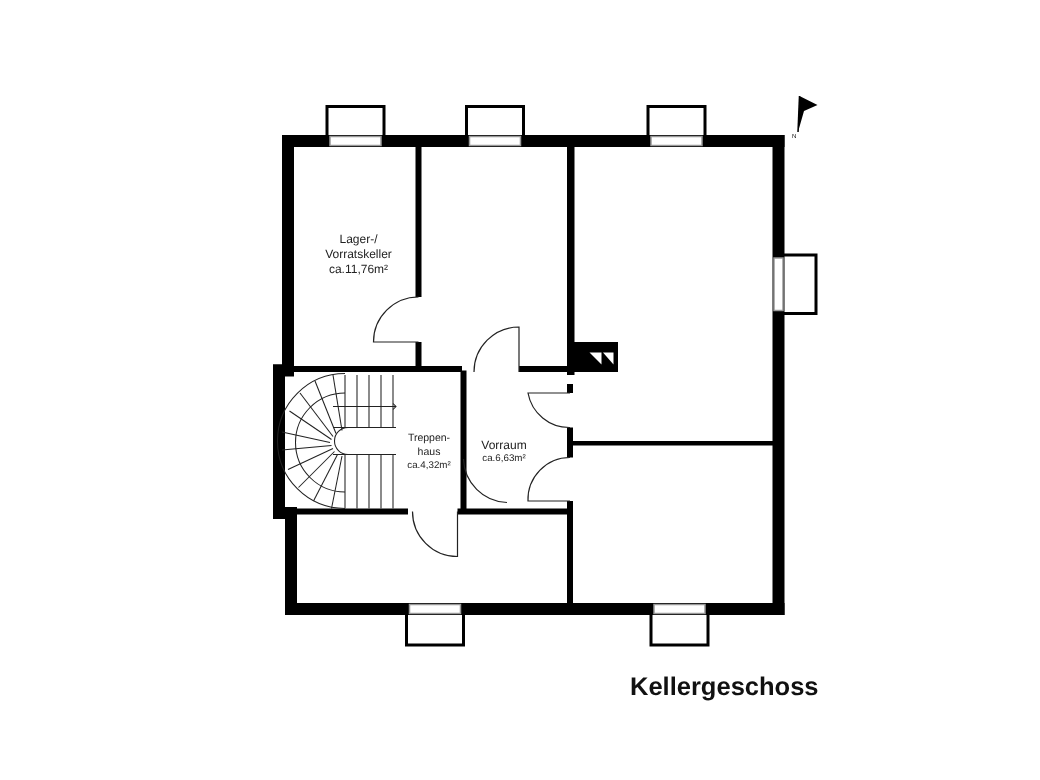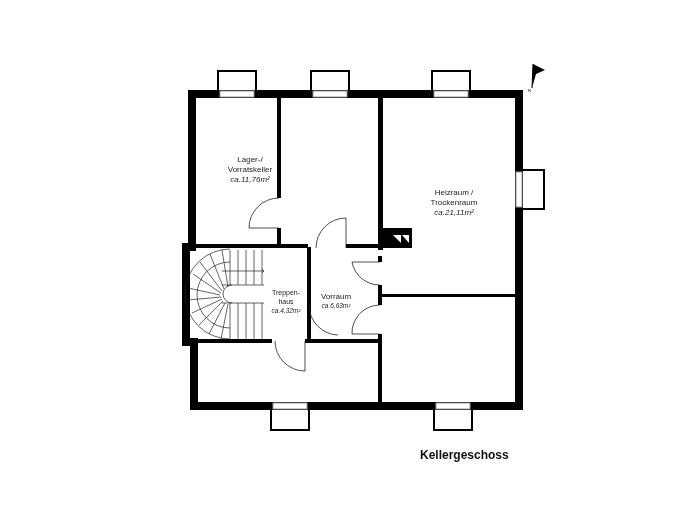--- a/index.html
+++ b/index.html
@@ -2,24 +2,24 @@
 <html><head>
 <meta charset="utf-8">
 <style>
   html, body { margin: 0; padding: 0; background: #ffffff; }
   body { width: 693px; height: 520px; position: relative; overflow: hidden;
          font-family: "Liberation Sans", sans-serif; }
   #plan { position: absolute; left: 0; top: 0; width: 693px; height: 520px; }
   .room-label { position: absolute; text-align: center; color: #222222;
                 font-family: "Liberation Sans", sans-serif; line-height: 1.25; }
   .room-label .name { display: block; }
-  .room-label .area { display: block; font-style: italic; }
+  .room-label .area { display: block; }
   .fs-md { font-size: 8px; }
   .fs-sm { font-size: 6.5px; }
-  .title { position: absolute; left: 420px; top: 448px; font-size: 12px;
+  .title { position: absolute; left: 420px; top: 448px; font-size: 17px;
            font-weight: bold; color: #111111; font-family: "Liberation Sans", sans-serif; }
 </style>
 </head>
 <body>
 
 <div id="plan">
   <svg width="693" height="520" viewBox="0 0 693 520">
 
     <g fill="none" stroke="#000" stroke-width="2">
       <rect x="218" y="71" width="38" height="21"></rect>
@@ -135,32 +135,27 @@
     </g>
 
     <g fill="#000">
       <polygon points="533,64 545,70 536,74 532,88"></polygon>
       <line x1="533" y1="64" x2="532" y2="88" stroke="#000" stroke-width="1"></line>
       <text x="528" y="92" font-size="4" font-family="Liberation Sans, sans-serif">N</text>
     </g>
   </svg>
 
   
-  <div class="room-label fs-md" style="left:216px;top:155px;width:68px;">
+  <div class="room-label fs-md" style="left:205px;top:155px;width:68px;">
     <span class="name">Lager-/</span>
     <span class="name">Vorratskeller</span>
     <span class="area">ca.11,76m²</span>
   </div>
 
 
-  <div class="room-label fs-md" style="left:414px;top:188px;width:80px;">
-    <span class="name">Heizraum /</span>
-    <span class="name">Trockenraum</span>
-    <span class="area">ca.21,11m²</span>
-  </div>
 
   <div class="room-label fs-sm" style="left:263px;top:289px;width:46px;">
     <span class="name fs-md" style="font-size:7px">Treppen-</span>
     <span class="name fs-md" style="font-size:7px">haus</span>
     <span class="area">ca.4,32m²</span>
   </div>
 
   <div class="room-label fs-sm" style="left:312px;top:292px;width:48px;">
     <span class="name" style="font-size:8px">Vorraum</span>
     <span class="area">ca.6,63m²</span>

